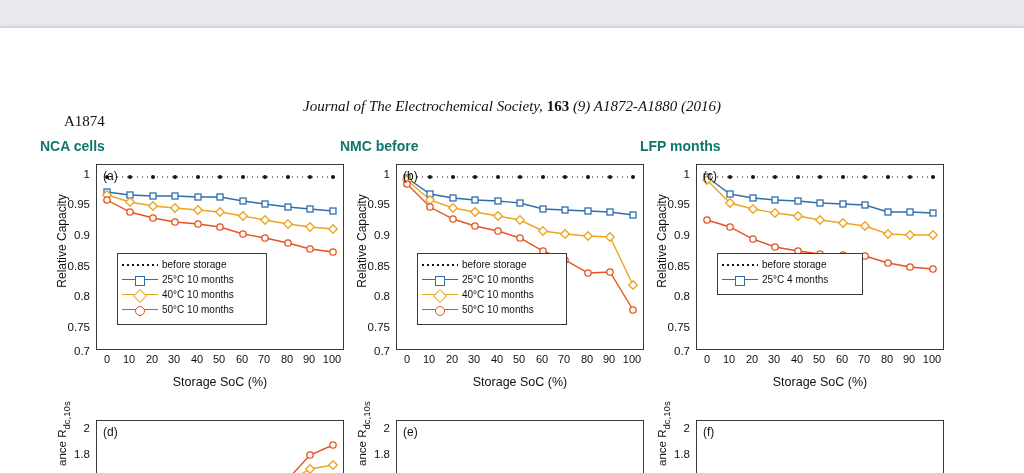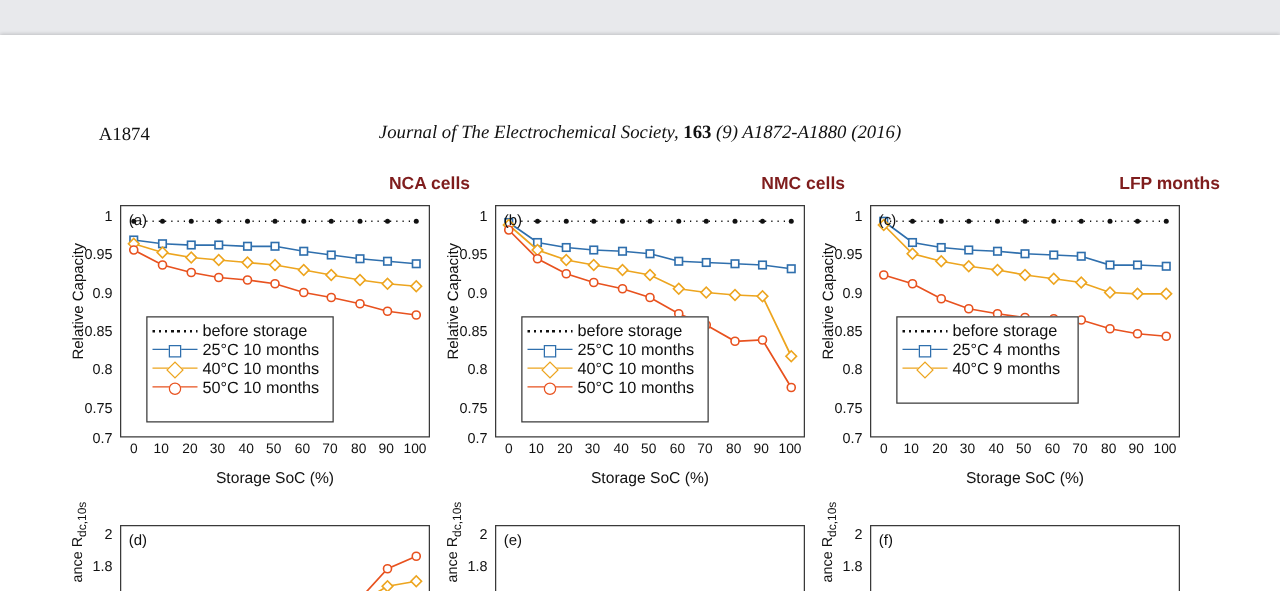--- a/index.html
+++ b/index.html
@@ -15,35 +15,35 @@
     box-shadow:0 -1px 3px rgba(0,0,0,.18);
   }
   #topbar{
     position:absolute;left:0;top:0;width:1024px;height:28px;
     background:#e8e9ec;
   }
   .hdr{
     position:absolute;top:70px;width:1024px;
     font-size:15px;color:#111;
   }
-  .hdr .folio{position:absolute;left:64px;top:2px;font-family:"Liberation Serif",serif;margin-left:15px;}
+  .hdr .folio{position:absolute;left:64px;top:15px;font-family:"Liberation Serif",serif;}
   .hdr .journal{
     position:absolute;left:0;top:0;width:1024px;text-align:center;
     font-style:italic;
   }
   .hdr .journal b{font-style:normal;font-weight:bold;}
   .charts{position:absolute;left:0;top:110px;width:1024px;height:335px;}
   .panel{position:absolute;top:0;width:336px;height:335px;}
   .panel.p1{left:40px;}
   .panel.p2{left:340px;}
   .panel.p3{left:640px;}
   .ptitle{
-    position:absolute;top:0;left:0;width:336px;text-align:right;
+    position:absolute;top:0;left:0;width:336px;text-align:left;
     font-family:"Liberation Sans", sans-serif;
-    font-size:14px;font-weight:bold;color:#7f1d1d;
+    font-size:14px;font-weight:bold;color:#0f766e;
   }
   .plotwrap{position:absolute;left:0;top:22px;width:336px;height:250px;}
   .plotbox{
     position:absolute;left:56px;top:4px;width:248px;height:186px;
     border:1px solid #3a3a3a;background:#fff;box-sizing:border-box;
   }
   .ylabel{
     position:absolute;left:-58px;top:74px;width:160px;
     transform:rotate(-90deg);transform-origin:50% 50%;
     text-align:center;
@@ -60,22 +60,22 @@
   .xtick{
     position:absolute;top:193px;width:30px;text-align:center;
     font-family:"Liberation Sans", sans-serif;font-size:11px;color:#111;
   }
   .plabel{
     position:absolute;left:6px;top:4px;
     font-family:"Liberation Sans", sans-serif;font-size:12px;color:#111;
   }
   .legend{
     position:absolute;background:#fff;border:1px solid #3a3a3a;
-    font-family:"Liberation Sans", sans-serif;font-size:13px;color:#111;
-    padding:3px 5px 20px 4px;box-sizing:border-box;
+    font-family:"Liberation Sans", sans-serif;font-size:10px;color:#111;
+    padding:3px 5px 7px 4px;box-sizing:border-box;
   }
   .legrow{display:flex;align-items:center;height:15px;white-space:nowrap;}
   .legsym{width:36px;height:12px;position:relative;margin-right:4px;flex:0 0 36px;}
   .legline{position:absolute;left:0;top:5px;width:36px;height:1.5px;}
   .legdots{position:absolute;left:0;top:5px;width:36px;height:2px;
     background-image:repeating-linear-gradient(to right,#111 0 2px,transparent 2px 5px);}
   .legmark{position:absolute;left:13px;top:2px;width:8px;height:8px;}
   .sq{border:1.5px solid;background:#fff;}
   .di{border:1.5px solid;background:#fff;transform:rotate(45deg);}
   .ci{border:1.5px solid;background:#fff;border-radius:50%;}
@@ -244,21 +244,21 @@
           </svg>
         </div>
         <div class="lylabel"><span>ance R</span><sub>dc,10s</sub></div>
         <div class="lytick" style="top:12px;">2</div>
         <div class="lytick" style="top:38px;">1.8</div>
 
       </div>
     </div>
 
     <div class="panel p2">
-      <div class="ptitle">NMC cells</div>
+      <div class="ptitle">NMC before</div>
       <div class="plotwrap">
         <div class="ylabel">Relative Capacity</div>
         <div class="plotbox">
           <div class="plabel">(b)</div>
           <svg width="246" height="184" viewBox="0 0 246 184">
             <g stroke="#111" stroke-width="1.2" stroke-dasharray="1,4" fill="none">
               <line x1="10" y1="12" x2="236" y2="12"></line>
             </g>
             <g fill="#111">
               <circle cx="10" cy="12" r="2"></circle>
@@ -450,27 +450,20 @@
                 </span>
               <span>before storage</span>
             </div>
             <div class="legrow">
               <span class="legsym">
                   <span class="legline" style="background:#2f6fad"></span>
                   <span class="legmark sq" style="border-color:#2f6fad"></span>
                 </span>
               <span>25°C  4 months</span>
             </div>
-            <div class="legrow">
-              <span class="legsym">
-                  <span class="legline" style="background:#eda51f"></span>
-                  <span class="legmark di" style="border-color:#eda51f"></span>
-                </span>
-              <span>40°C  9 months</span>
-            </div>
           </div>
         </div>
         <div class="ytick" style="top:8px;">1</div>
         <div class="ytick" style="top:38px;">0.95</div>
         <div class="ytick" style="top:69px;">0.9</div>
         <div class="ytick" style="top:100px;">0.85</div>
         <div class="ytick" style="top:130px;">0.8</div>
         <div class="ytick" style="top:161px;">0.75</div>
         <div class="ytick" style="top:185px;">0.7</div>
         <div class="xtick" style="left:52px;">0</div>

